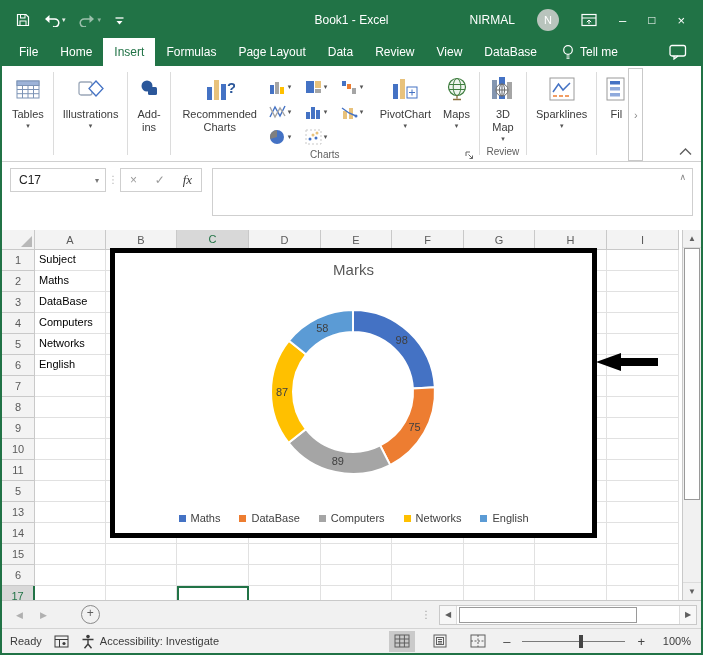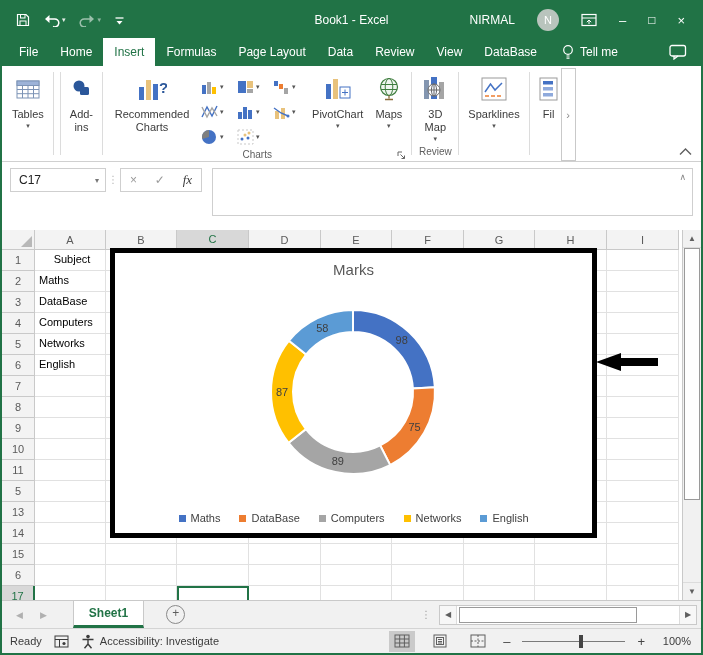--- a/index.html
+++ b/index.html
@@ -210,20 +210,32 @@
         </span>
         <span class="bl">Tables</span>
         <span class="chev">▾</span>
       </div>
     </div>
     <div class="rg-label"></div>
   </div>
   <div class="gsep"></div>
 
   <div class="rgroup">
+    <div class="rg-content">
+      <div class="bigbtn">
+        <span class="icon">
+          <svg width="26" height="22">
+            <rect x="1" y="4" width="13" height="13" rx="2" fill="none" stroke="#9aa7b8" stroke-width="1.3"></rect>
+            <path d="M18 3 l7 7.5 -7 7.5 -7 -7.5 z" fill="#fff" stroke="#4472C4" stroke-width="1.3"></path>
+          </svg>
+        </span>
+        <span class="bl">Illustrations</span>
+        <span class="chev">▾</span>
+      </div>
+    </div>
     <div class="rg-label"></div>
   </div>
   <div class="gsep"></div>
 
   <div class="rgroup">
     <div class="rg-content">
       <div class="bigbtn">
         <span class="icon">
           <svg width="22" height="20">
             <circle cx="9" cy="7" r="5.5" fill="#2B579A"></circle>
@@ -449,21 +461,21 @@
         <div class="colh sel" style="width: 72px;">C</div>
         <div class="colh" style="width: 72px;">D</div>
         <div class="colh" style="width: 71px;">E</div>
         <div class="colh" style="width: 72px;">F</div>
         <div class="colh" style="width: 71px;">G</div>
         <div class="colh" style="width: 72px;">H</div>
         <div class="colh" style="width: 72px;">I</div>
       </div>
       <div class="grow">
         <div class="rowh">1</div>
-        <div class="gcell" style="width: 71px; text-align: center;">Subject</div>
+        <div class="gcell" style="width: 71px;">Subject</div>
         <div class="gcell" style="width: 71px;"></div>
         <div class="gcell" style="width: 72px;"></div>
         <div class="gcell" style="width: 72px;"></div>
         <div class="gcell" style="width: 71px;"></div>
         <div class="gcell" style="width: 72px;"></div>
         <div class="gcell" style="width: 71px;"></div>
         <div class="gcell" style="width: 72px;"></div>
         <div class="gcell" style="width: 72px;"></div>
       </div>
       <div class="grow">
@@ -707,21 +719,20 @@
     <div class="vs-thumb"></div>
     <div class="vs-down">▼</div>
   </div>
 </div>
 
 <div class="sheettabs">
   <div class="st-nav">
     <span>◀</span>
     <span>▶</span>
   </div>
-  <div class="st-tab">Sheet1</div>
   <div class="st-add">+</div>
   <div class="st-right">
     <span class="st-split">⋮</span>
     <div class="hscroll">
       <div class="hs-btn left">◀</div>
       <div class="hs-track">
         <div class="hs-thumb"></div>
       </div>
       <div class="hs-btn right">▶</div>
     </div>

